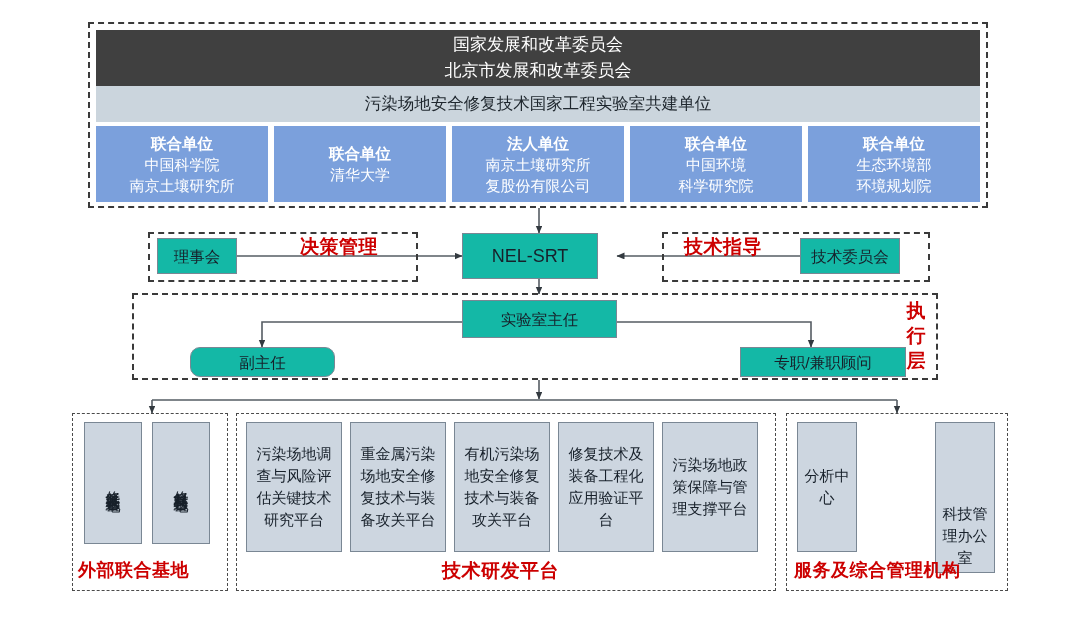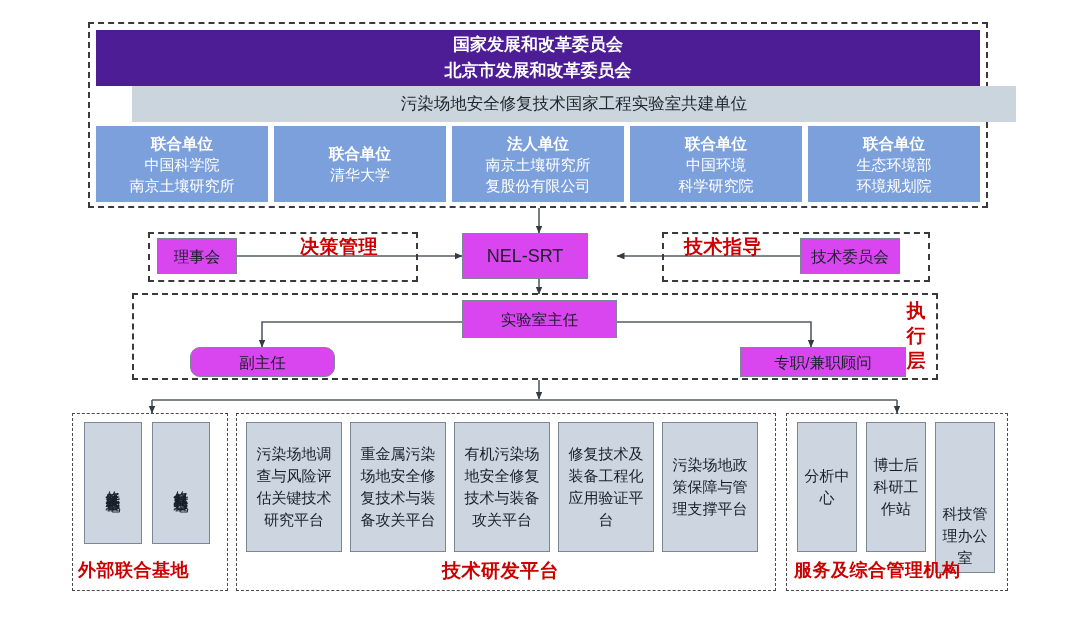--- a/index.html
+++ b/index.html
@@ -10,32 +10,32 @@
   }
   #stage{position:relative;width:1080px;height:629px;}
 
   .dashed{position:absolute;border:2px dashed #3a3a3a;box-sizing:border-box;}
   .dashed-thin{position:absolute;border:1.5px dashed #4a4a4a;box-sizing:border-box;}
 
   
   #gov-wrap{left:88px;top:22px;width:900px;height:186px;}
   .band{position:absolute;box-sizing:border-box;display:flex;flex-direction:column;
         align-items:center;justify-content:center;text-align:center;}
-  #gov-top{left:96px;top:30px;width:884px;height:56px;background:#4c1d95;color:#fff;
-           font-weight:bold;font-size:17px;line-height:26px;}
+  #gov-top{left:96px;top:30px;width:884px;height:56px;background:#404040;color:#fff;
+           font-weight:normal;font-size:17px;line-height:26px;}
   #gov-sub{left:96px;top:86px;width:884px;height:36px;background:#CBD5DD;color:#20282f;
-           font-size:16.5px;margin-left:36px;}
+           font-size:16.5px;}
 
   .unit{position:absolute;background:#7BA0DC;color:#ffffff;box-sizing:border-box;
         display:flex;flex-direction:column;align-items:center;justify-content:center;
         text-align:center;line-height:21px;font-size:15px;padding:2px;}
   .unit .role{font-weight:bold;font-size:15.5px;}
 
   
-  .gbox{position:absolute;background:#d946ef;border:1.4px solid #7a8794;box-sizing:border-box;
+  .gbox{position:absolute;background:#14b8a6;border:1.4px solid #7a8794;box-sizing:border-box;
         display:flex;align-items:center;justify-content:center;text-align:center;
         color:#17202a;font-size:15.5px;line-height:21px;}
   .vbox{position:absolute;background:#CDD6E0;border:1.4px solid #7a8794;box-sizing:border-box;
         display:flex;align-items:center;justify-content:center;text-align:center;
         color:#17202a;font-size:15px;line-height:22px;padding:3px;}
 
   .redlabel{position:absolute;color:#CC0000;font-weight:bold;font-size:19px;
             white-space:nowrap;letter-spacing:.5px;}
   .redvert{position:absolute;color:#CC0000;font-weight:bold;font-size:19px;
            width:22px;text-align:center;line-height:25px;}
@@ -108,21 +108,21 @@
     <div>生态环境部</div>
     <div>环境规划院</div>
   </div>
 
   <div class="dashed" style="left:148px;top:232px;width:270px;height:50px;"></div>
   <div class="gbox" style="left:157px;top:238px;width:80px;height:36px;">
     <span>理事会</span>
   </div>
   <div class="redlabel" style="left:300px;top:234px;">决策管理</div>
 
-  <div class="gbox" style="left:462px;top:233px;width:126px;height:46px;">
+  <div class="gbox" style="left:462px;top:233px;width:136px;height:46px;">
     <span style="font-size:18px;">NEL-SRT</span>
   </div>
 
   <div class="dashed" style="left:662px;top:232px;width:268px;height:50px;"></div>
   <div class="redlabel" style="left:684px;top:234px;">技术指导</div>
   <div class="gbox" style="left:800px;top:238px;width:100px;height:36px;">
     <span>技术委员会</span>
   </div>
 
   <div class="dashed" style="left:132px;top:293px;width:806px;height:87px;"></div>
@@ -166,21 +166,18 @@
   </div>
   <div class="vbox" style="left:662px;top:422px;width:96px;height:130px;">
     <span>污染场地政策保障与管理支撑平台</span>
   </div>
   <div class="redlabel" style="left:442px;top:558px;font-size:19px;">技术研发平台</div>
 
   <div class="dashed-thin" style="left:786px;top:413px;width:222px;height:178px;"></div>
   <div class="vbox" style="left:797px;top:422px;width:60px;height:130px;">
     <span>分析中心</span>
   </div>
-  <div class="vbox" style="left:866px;top:422px;width:60px;height:130px;">
-    <span>博士后科研工作站</span>
-  </div>
   <div class="vbox" style="left:935px;top:422px;width:60px;height:151px;align-items:flex-end;">
     <span>科技管理办公室</span>
   </div>
   <div class="redlabel" style="left:794px;top:558px;font-size:18px;">服务及综合管理机构</div>
 
 </div>
 
 </body></html>

